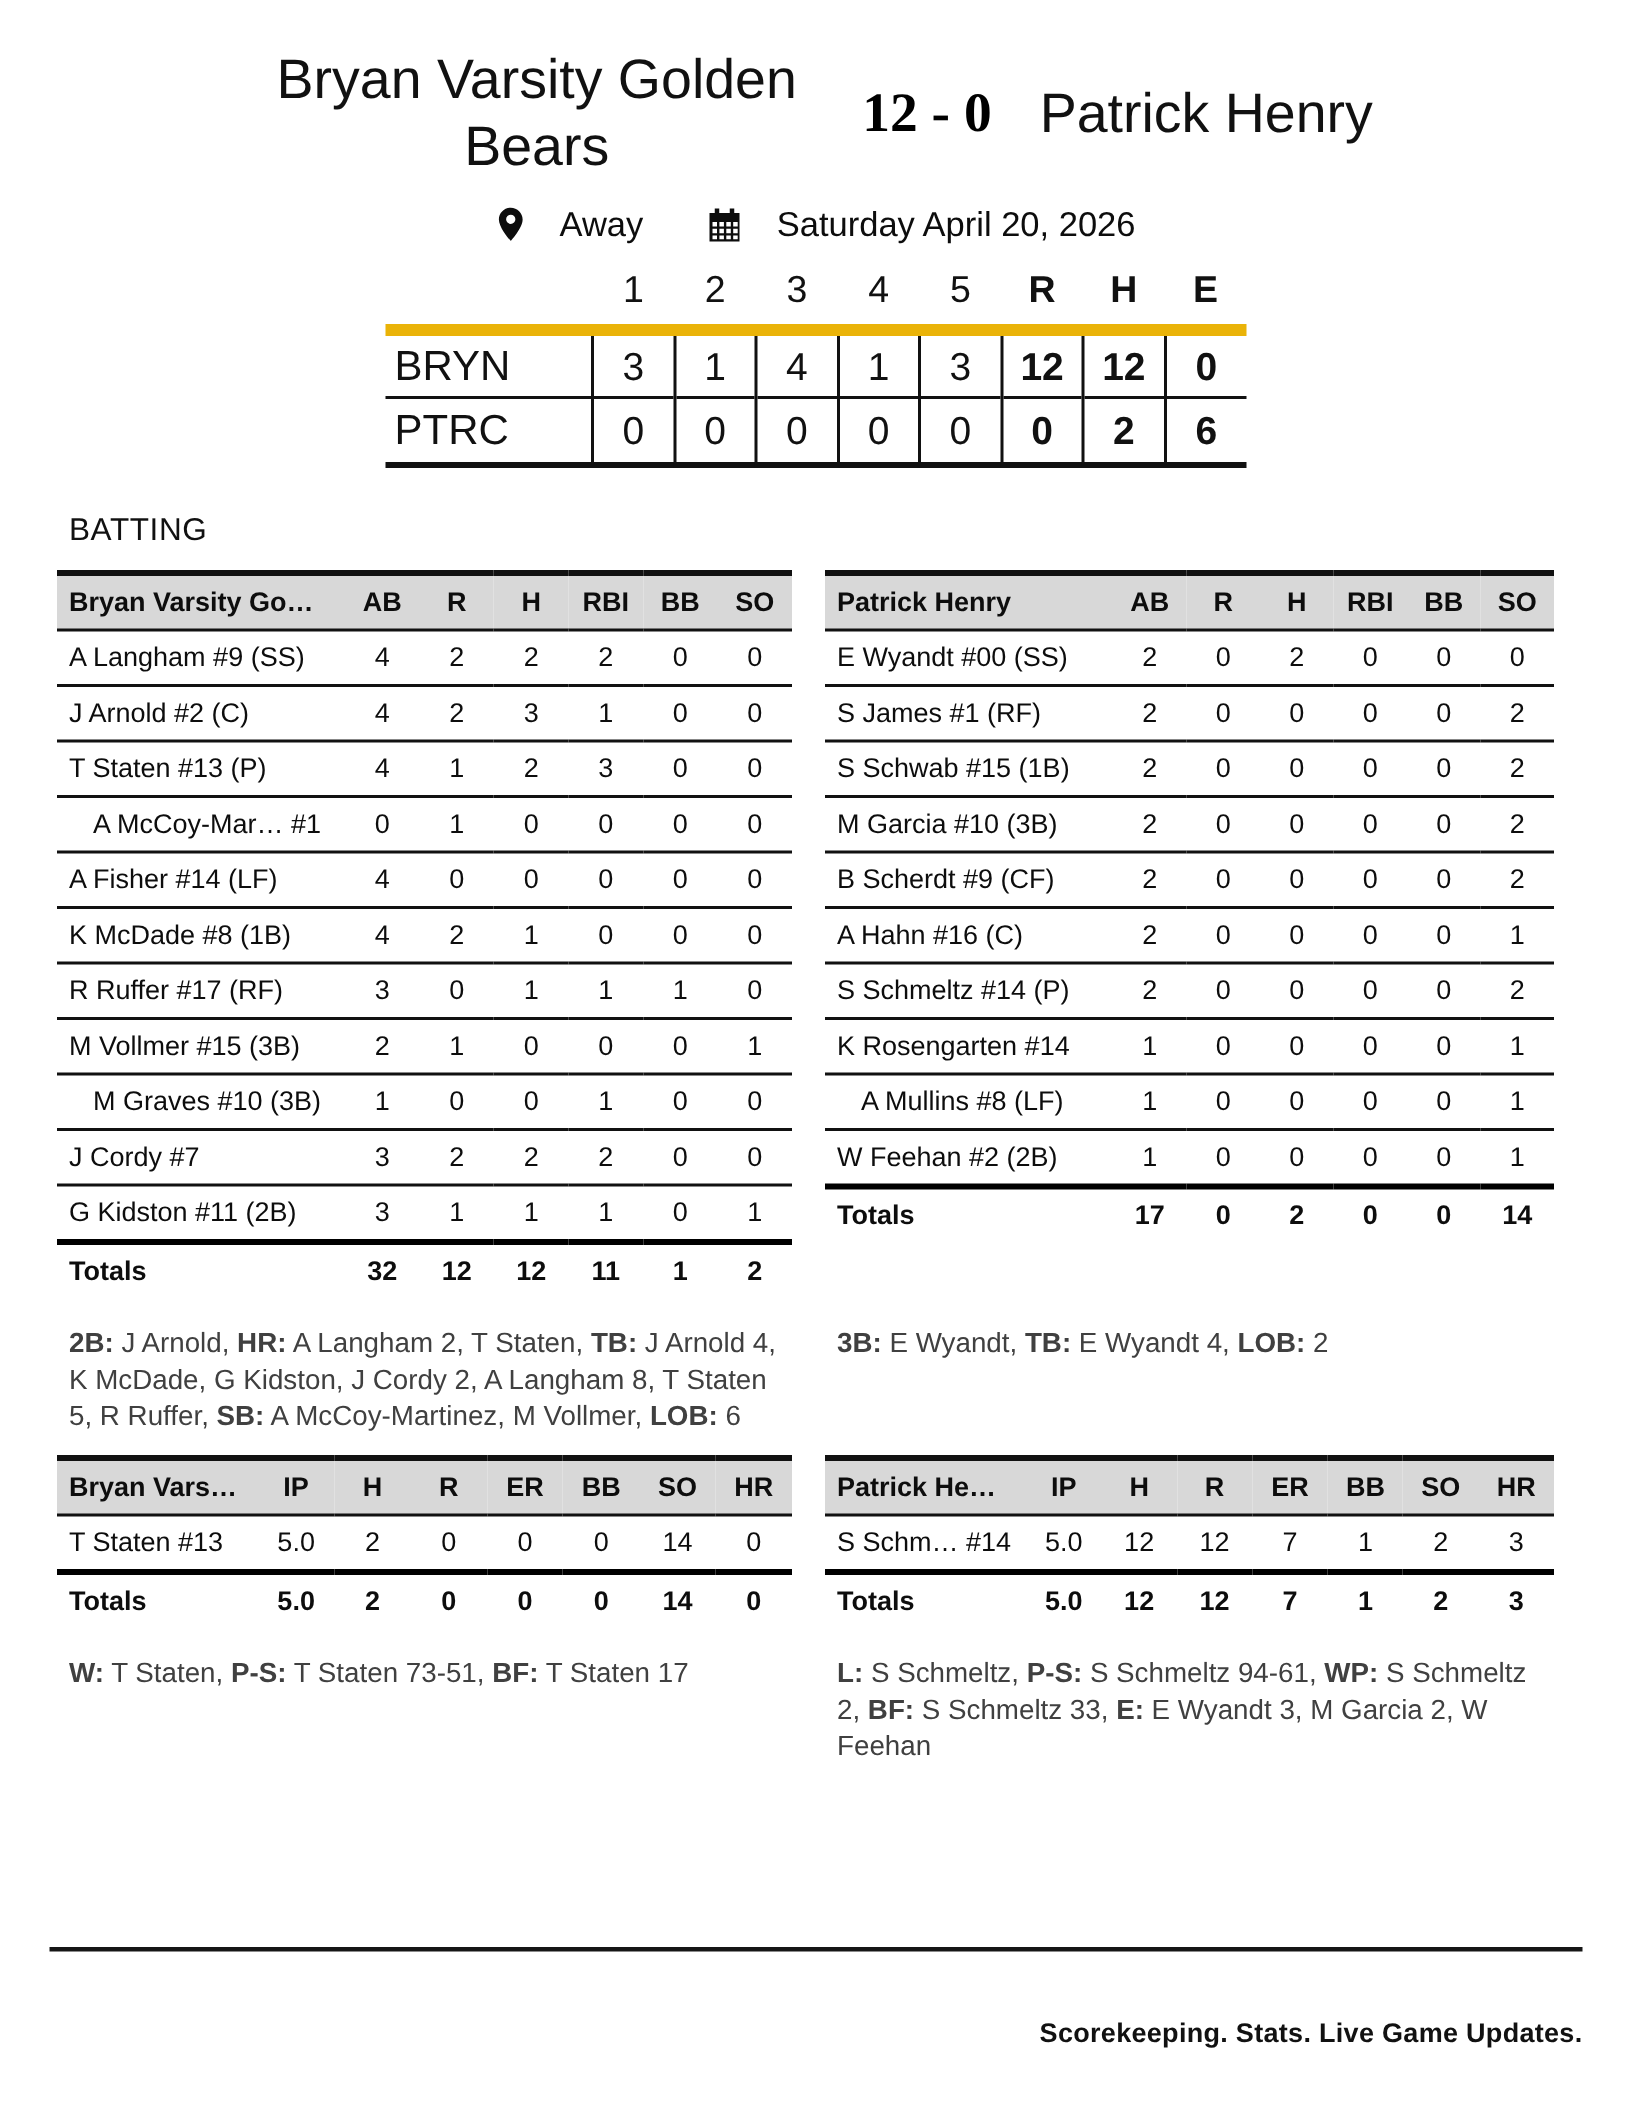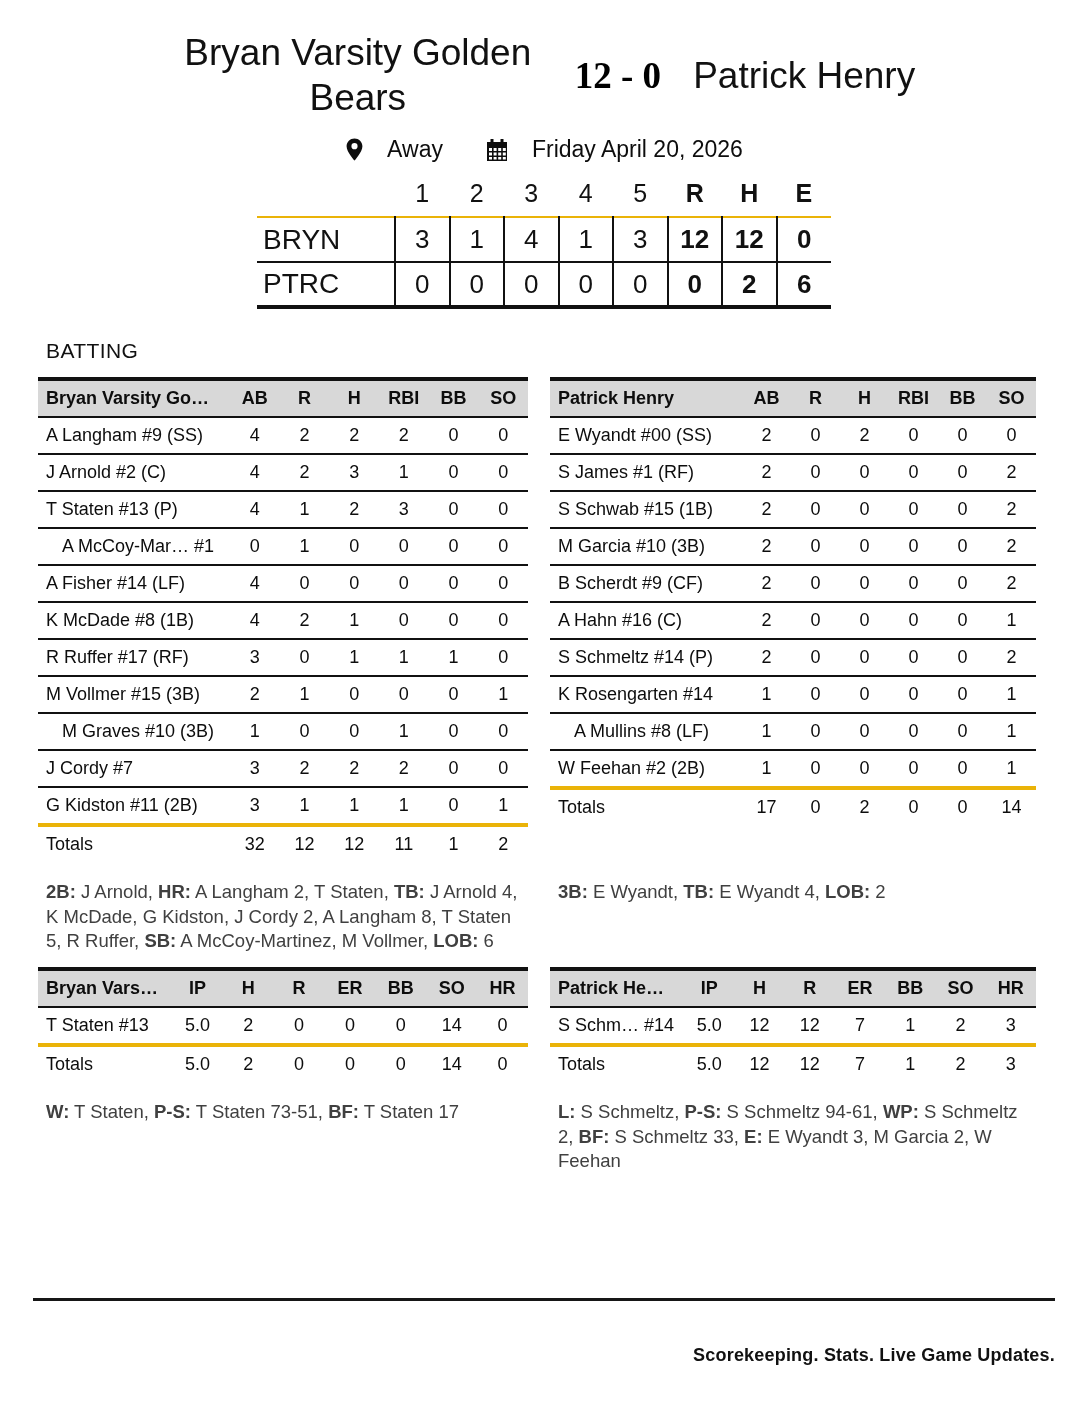--- a/index.html
+++ b/index.html
@@ -35,21 +35,21 @@
     width: 574px; margin: 16px auto 0 auto;
   }
   .linescore col.teamcol { width: 138px; }
   .linescore thead th {
     font-weight: 400; font-size: 25px; text-align: center;
     padding: 0 0 8px 0; color: #111;
   }
   .linescore thead th.sum { font-weight: 700; }
   .linescore thead th.teamhead { text-align: left; }
   .linescore tbody tr { border-bottom: 2px solid #111; }
-  .linescore tbody tr:first-child { border-top: 2px solid #eab308; }
+  .linescore tbody tr:first-child { border-top: 8px solid #eab308; }
   .linescore tbody tr:last-child { border-bottom: 4px solid #111; }
   .linescore tbody td {
     border-left: 2px solid #111; text-align: center;
     height: 45px; font-size: 26px; color: #111;
   }
   .linescore tbody td.team {
     border-left: none; text-align: left; padding-left: 6px; font-size: 28px;
   }
   .linescore tbody td.sum { font-weight: 700; }
 
@@ -69,21 +69,21 @@
     font-size: 18px; color: #0d0d0d;
   }
   .stat-table thead tr {
     background: #d8d8d8;
     border-top: 4px solid #111; border-bottom: 2px solid #111;
   }
   .stat-table th { font-weight: 700; text-align: center; padding: 7px 1px; }
   .stat-table th.name { text-align: left; padding-left: 8px; overflow: hidden; white-space: nowrap; }
   .stat-table tbody tr { border-bottom: 2px solid #111; }
   .stat-table tbody tr.totals {
-    border-top: 4px solid #eab308; border-bottom: none; font-weight: 400;
+    border-top: 4px solid #000000; border-bottom: none; font-weight: 700;
   }
   .stat-table td { text-align: center; padding: 7px 1px; }
   .stat-table td.name { text-align: left; padding-left: 8px; overflow: hidden; white-space: nowrap; }
   .stat-table td.name.indent { padding-left: 24px; }
 
   .note {
     font-size: 18.5px; line-height: 1.32; color: #404040;
     margin: 18px 4px 0 8px;
   }
   .note b { font-weight: 700; }
@@ -127,21 +127,21 @@
           <rect x="17.8" y="10" width="3" height="3" fill="#fff"></rect>
         <rect x="4" y="14.5" width="3" height="3" fill="#fff"></rect>
           <rect x="8.6" y="14.5" width="3" height="3" fill="#fff"></rect>
           <rect x="13.2" y="14.5" width="3" height="3" fill="#fff"></rect>
           <rect x="17.8" y="14.5" width="3" height="3" fill="#fff"></rect>
         <rect x="4" y="19" width="3" height="2.5" fill="#fff"></rect>
           <rect x="8.6" y="19" width="3" height="2.5" fill="#fff"></rect>
           <rect x="13.2" y="19" width="3" height="2.5" fill="#fff"></rect>
           <rect x="17.8" y="19" width="3" height="2.5" fill="#fff"></rect>
       </svg>
-      <span>Friday April 20, 2026</span>
+      <span>Saturday April 20, 2026</span>
     </span>
   </div>
 
   <table class="linescore">
     <colgroup>
       <col class="teamcol">
         <col>
         <col>
         <col>
         <col>

